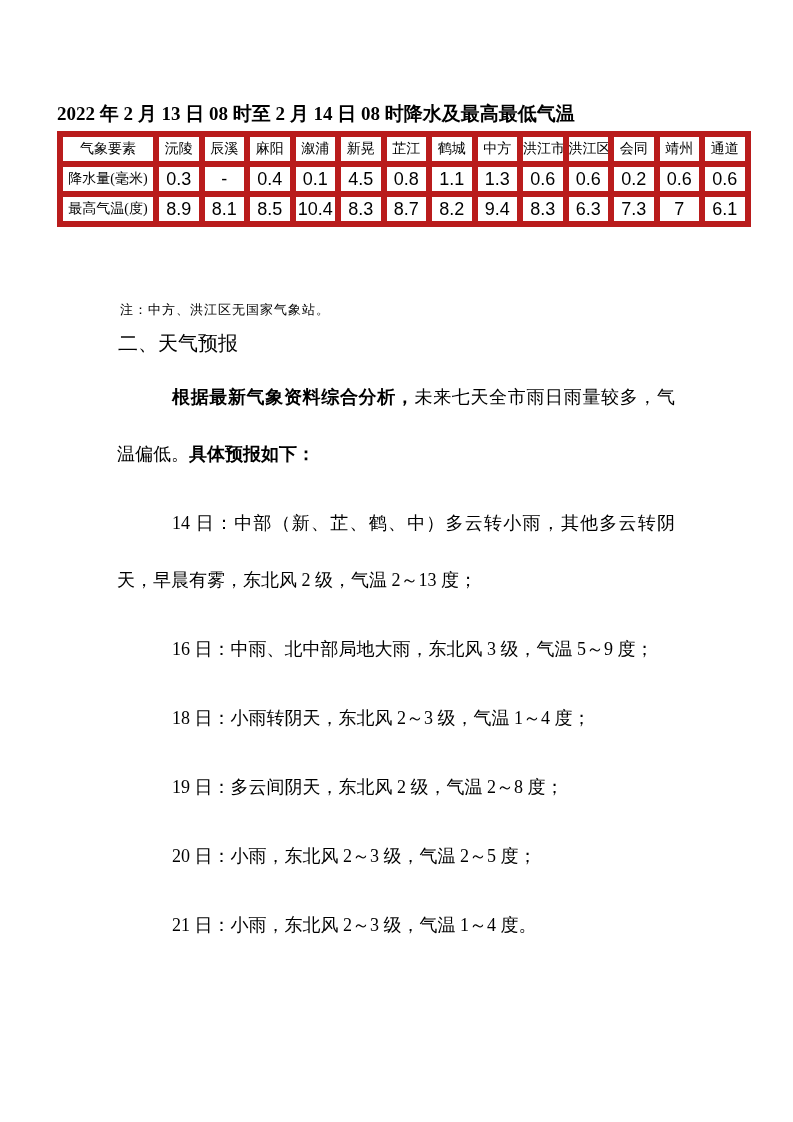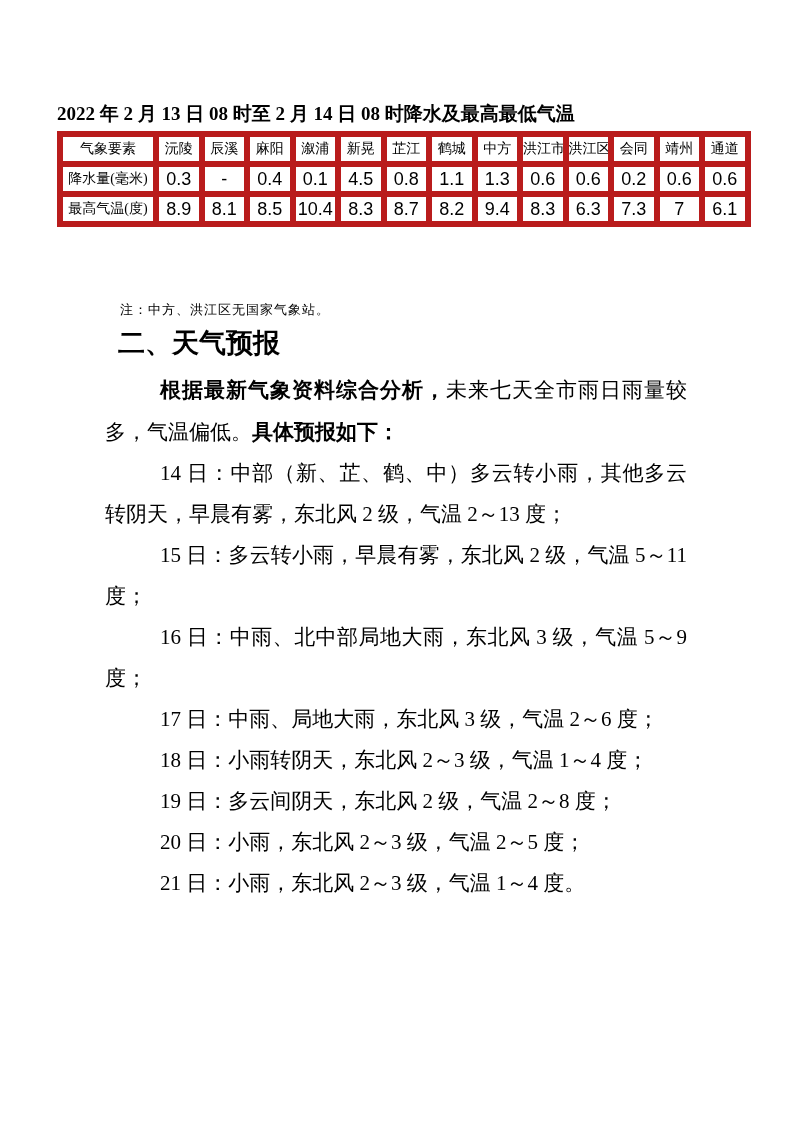--- a/index.html
+++ b/index.html
@@ -65,32 +65,32 @@
     font-family: "Liberation Serif", "DejaVu Serif", serif;
     margin-top: 36px;
   }
   .forecast {
     position: absolute;
     left: 105px;
     top: 329px;
     width: 582px;
   }
   .forecast-heading {
-    font-size: 27px;
+    font-size: 20px;
     line-height: 28px;
-    font-weight: bold;
+    font-weight: normal;
     font-family: "Liberation Sans", "DejaVu Sans", sans-serif;
     margin: 0 0 12px 13px;
   }
   .forecast p {
-    font-size: 21px;
-    line-height: 41px;
+    font-size: 18px;
+    line-height: 57px;
     text-indent: 55px;
     text-align: justify;
-    margin: 0;
+    margin: 12px;
     font-family: "Liberation Serif", "DejaVu Serif", serif;
   }
   .forecast p .b {
     font-weight: bold;
     font-family: "Liberation Sans", "DejaVu Sans", sans-serif;
   }
 </style>
 </head>
 <body>
 
@@ -168,22 +168,20 @@
     </table>
 
   <div class="table-note">注：中方、洪江区无国家气象站。</div>
 
   <div class="forecast">
     <div class="forecast-heading">二、天气预报</div>
 
     <p><span class="b">根据最新气象资料综合分析，</span><span>未来七天全市雨日雨量较多，气温偏低。</span><span class="b">具体预报如下：</span></p>
 
     <p>14 日：中部（新、芷、鹤、中）多云转小雨，其他多云转阴天，早晨有雾，东北风 2 级，气温 2～13 度；</p>
-    <p>15 日：多云转小雨，早晨有雾，东北风 2 级，气温 5～11 度；</p>
     <p>16 日：中雨、北中部局地大雨，东北风 3 级，气温 5～9 度；</p>
-    <p>17 日：中雨、局地大雨，东北风 3 级，气温 2～6 度；</p>
     <p>18 日：小雨转阴天，东北风 2～3 级，气温 1～4 度；</p>
     <p>19 日：多云间阴天，东北风 2 级，气温 2～8 度；</p>
     <p>20 日：小雨，东北风 2～3 级，气温 2～5 度；</p>
     <p>21 日：小雨，东北风 2～3 级，气温 1～4 度。</p>
   </div>
 
 </div>
 
 </body></html>

